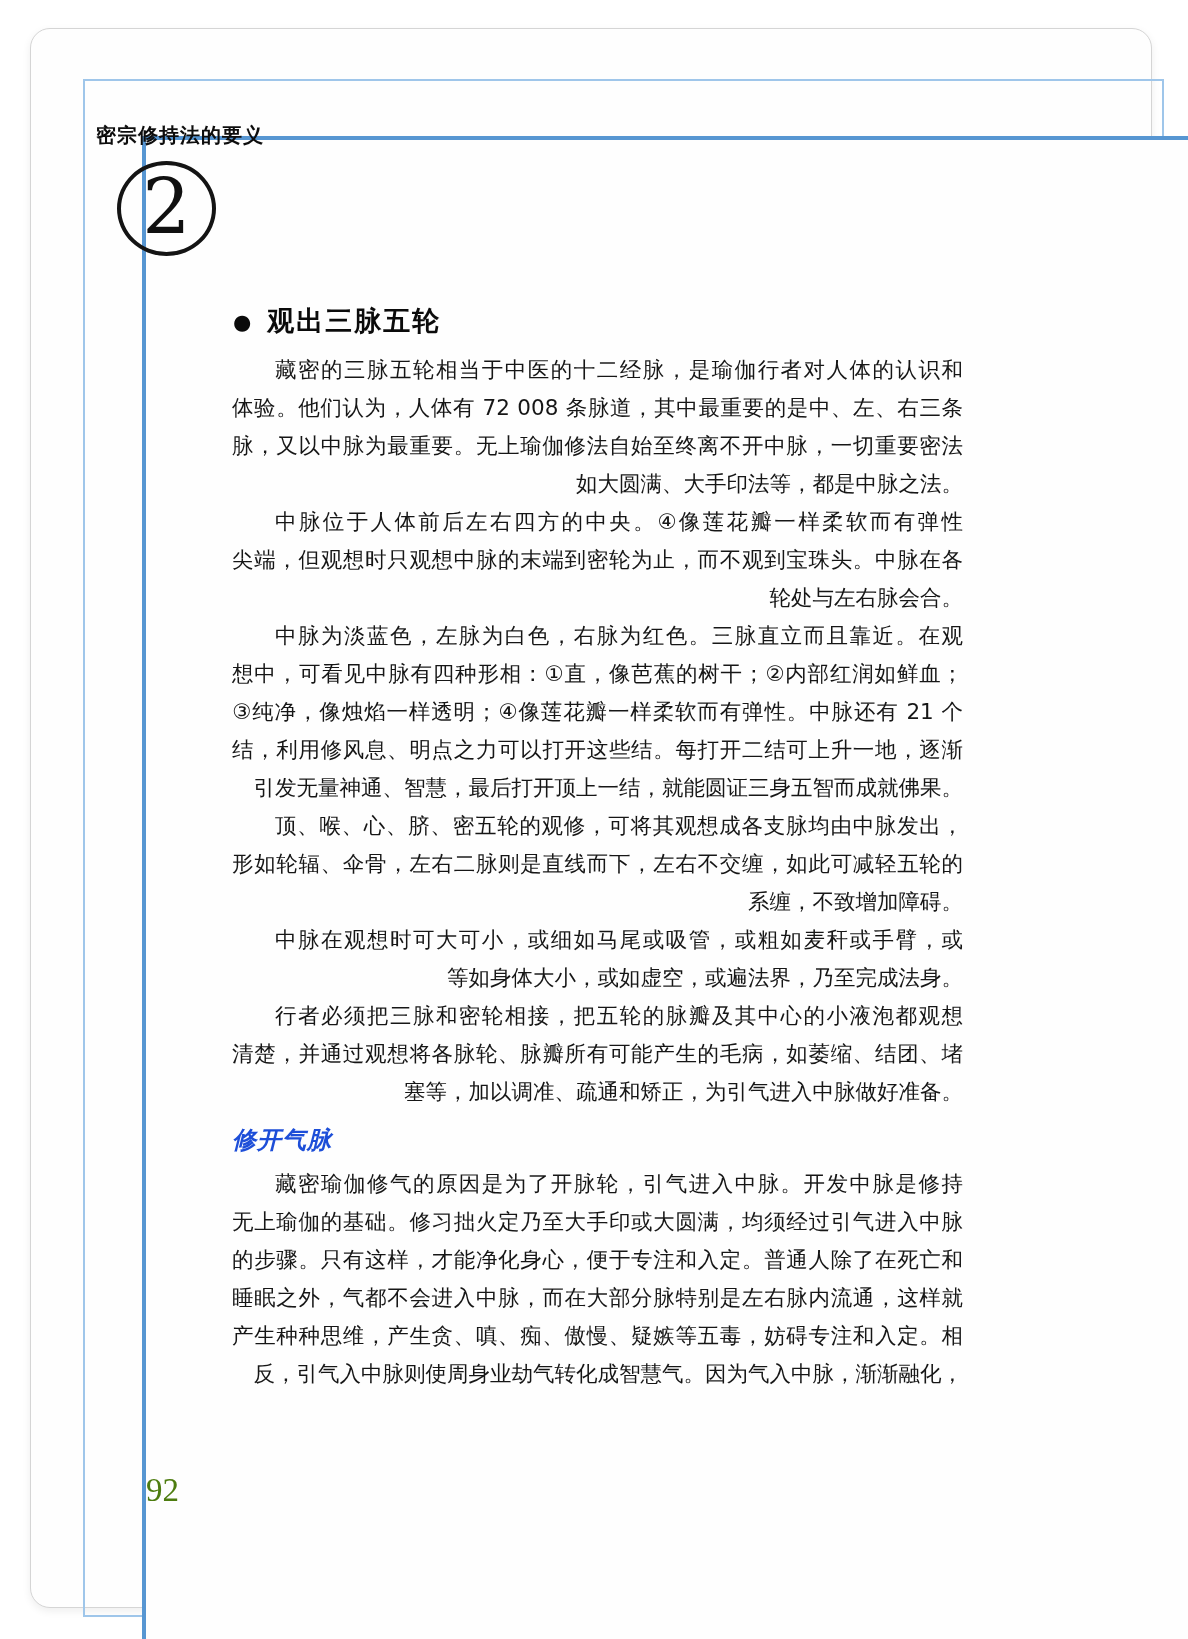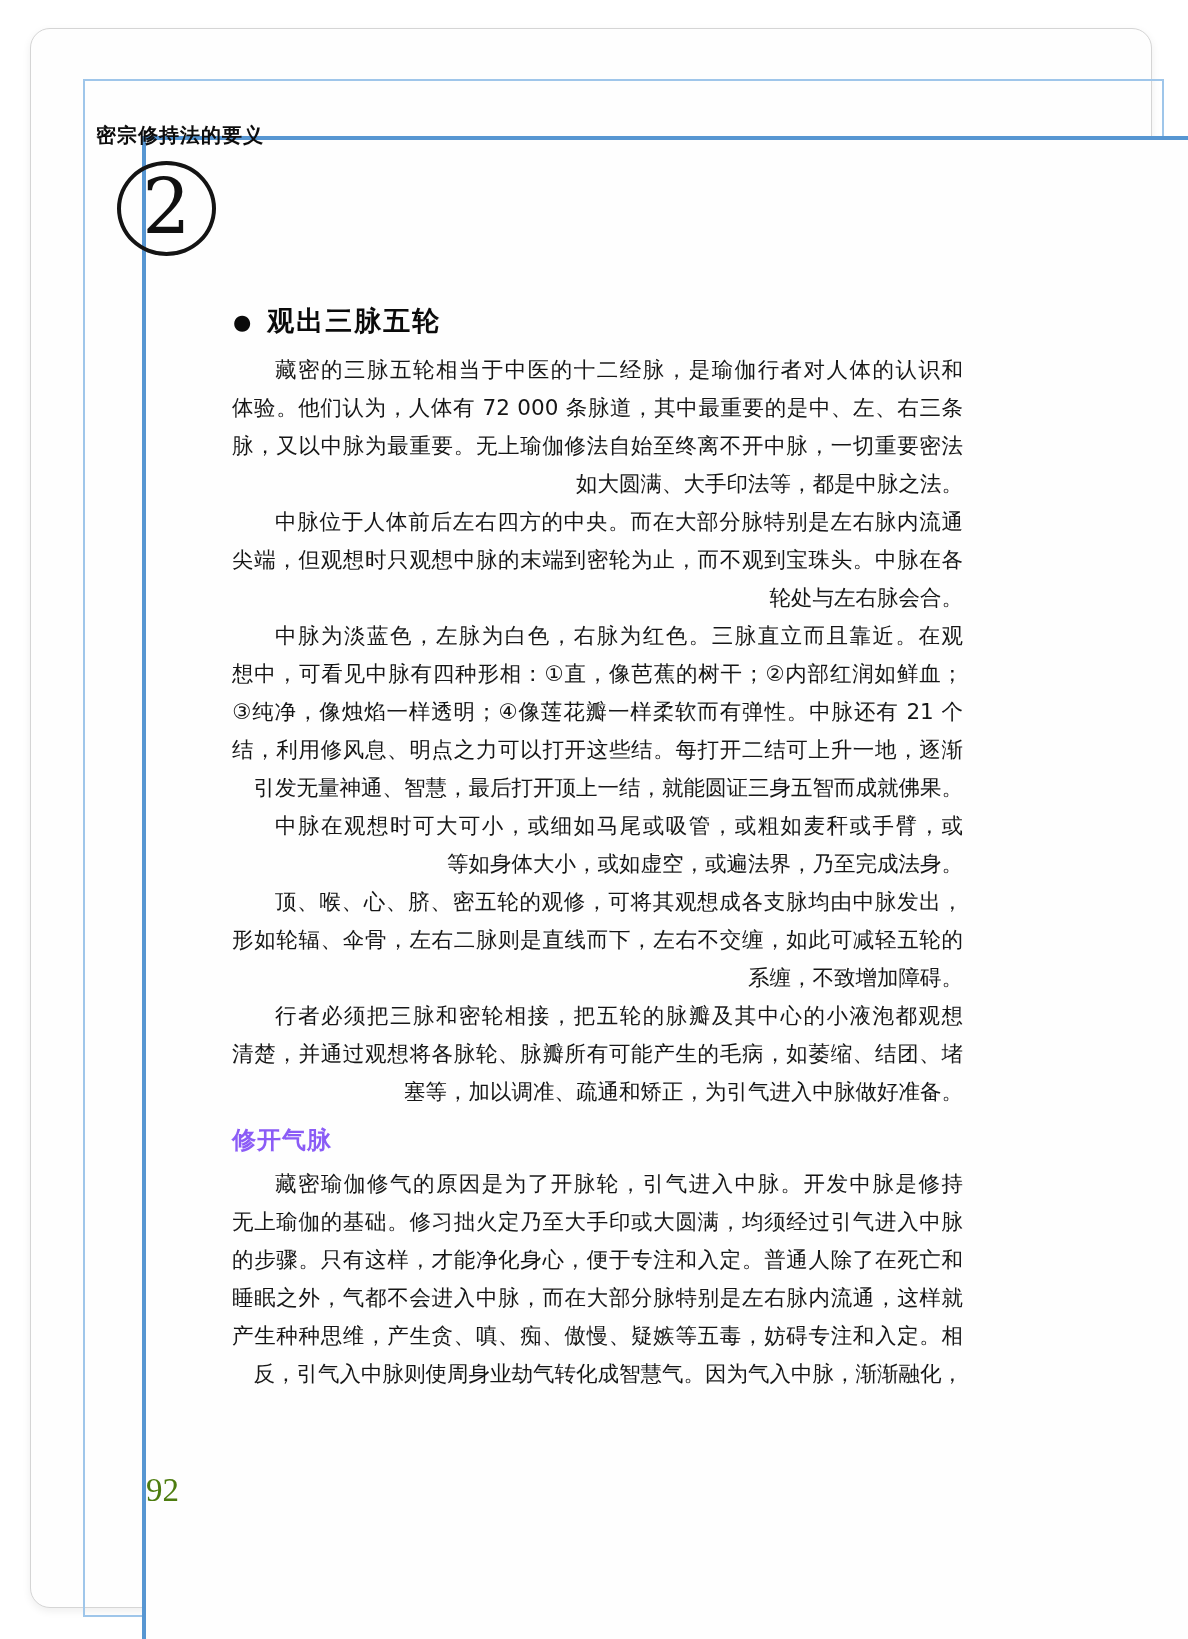--- a/index.html
+++ b/index.html
@@ -61,21 +61,21 @@
     text-align:right;white-space:normal;
   }
   .line.fill{
     text-align:justify;
     text-align-last:justify;
     text-justify:inter-ideograph;
   }
   .line.indent{text-indent:2em;}
   .subheading{
     position:absolute;left:232px;top:1124px;
-    font-size:24px;font-weight:700;color:#8b5cf6;letter-spacing:1px;
+    font-size:24px;font-weight:700;color:#1d4ed8;letter-spacing:1px;font-style:italic;
   }
   .page-number{
     position:absolute;left:146px;top:1472px;
     font-family:Liberation Serif, serif;
     font-size:33px;color:#4d7c0f;
   }
 </style>
 </head>
 <body>
 
@@ -92,44 +92,44 @@
 </div>
 
 <div class="section-heading">
   <span class="bullet">●</span>
   <span>观出三脉五轮</span>
 </div>
 
 <div id="bodyA" class="text-col">
     <div class="para">
       <div class="line indent fill">藏密的三脉五轮相当于中医的十二经脉，是瑜伽行者对人体的认识和</div>
-      <div class="line fill">体验。他们认为，人体有 72 000 条脉道，其中最重要的是中、左、右三条</div>
+      <div class="line fill">体验。他们认为，人体有 72 008 条脉道，其中最重要的是中、左、右三条</div>
       <div class="line fill">脉，又以中脉为最重要。无上瑜伽修法自始至终离不开中脉，一切重要密法</div>
       <div class="line">如大圆满、大手印法等，都是中脉之法。</div>
     </div>
     <div class="para">
-      <div class="line indent fill">中脉位于人体前后左右四方的中央。而在大部分脉特别是左右脉内流通</div>
+      <div class="line indent fill">中脉位于人体前后左右四方的中央。④像莲花瓣一样柔软而有弹性</div>
       <div class="line fill">尖端，但观想时只观想中脉的末端到密轮为止，而不观到宝珠头。中脉在各</div>
       <div class="line">轮处与左右脉会合。</div>
     </div>
     <div class="para">
       <div class="line indent fill">中脉为淡蓝色，左脉为白色，右脉为红色。三脉直立而且靠近。在观</div>
       <div class="line fill">想中，可看见中脉有四种形相：①直，像芭蕉的树干；②内部红润如鲜血；</div>
       <div class="line fill">③纯净，像烛焰一样透明；④像莲花瓣一样柔软而有弹性。中脉还有 21 个</div>
       <div class="line fill">结，利用修风息、明点之力可以打开这些结。每打开二结可上升一地，逐渐</div>
       <div class="line">引发无量神通、智慧，最后打开顶上一结，就能圆证三身五智而成就佛果。</div>
     </div>
     <div class="para">
-      <div class="line indent fill">中脉在观想时可大可小，或细如马尾或吸管，或粗如麦秆或手臂，或</div>
-      <div class="line">等如身体大小，或如虚空，或遍法界，乃至完成法身。</div>
-    </div>
-    <div class="para">
       <div class="line indent fill">顶、喉、心、脐、密五轮的观修，可将其观想成各支脉均由中脉发出，</div>
       <div class="line fill">形如轮辐、伞骨，左右二脉则是直线而下，左右不交缠，如此可减轻五轮的</div>
       <div class="line">系缠，不致增加障碍。</div>
+    </div>
+    <div class="para">
+      <div class="line indent fill">中脉在观想时可大可小，或细如马尾或吸管，或粗如麦秆或手臂，或</div>
+      <div class="line">等如身体大小，或如虚空，或遍法界，乃至完成法身。</div>
     </div>
     <div class="para">
       <div class="line indent fill">行者必须把三脉和密轮相接，把五轮的脉瓣及其中心的小液泡都观想</div>
       <div class="line fill">清楚，并通过观想将各脉轮、脉瓣所有可能产生的毛病，如萎缩、结团、堵</div>
       <div class="line">塞等，加以调准、疏通和矫正，为引气进入中脉做好准备。</div>
     </div>
   </div>
 
 <div class="subheading">修开气脉</div>
 

